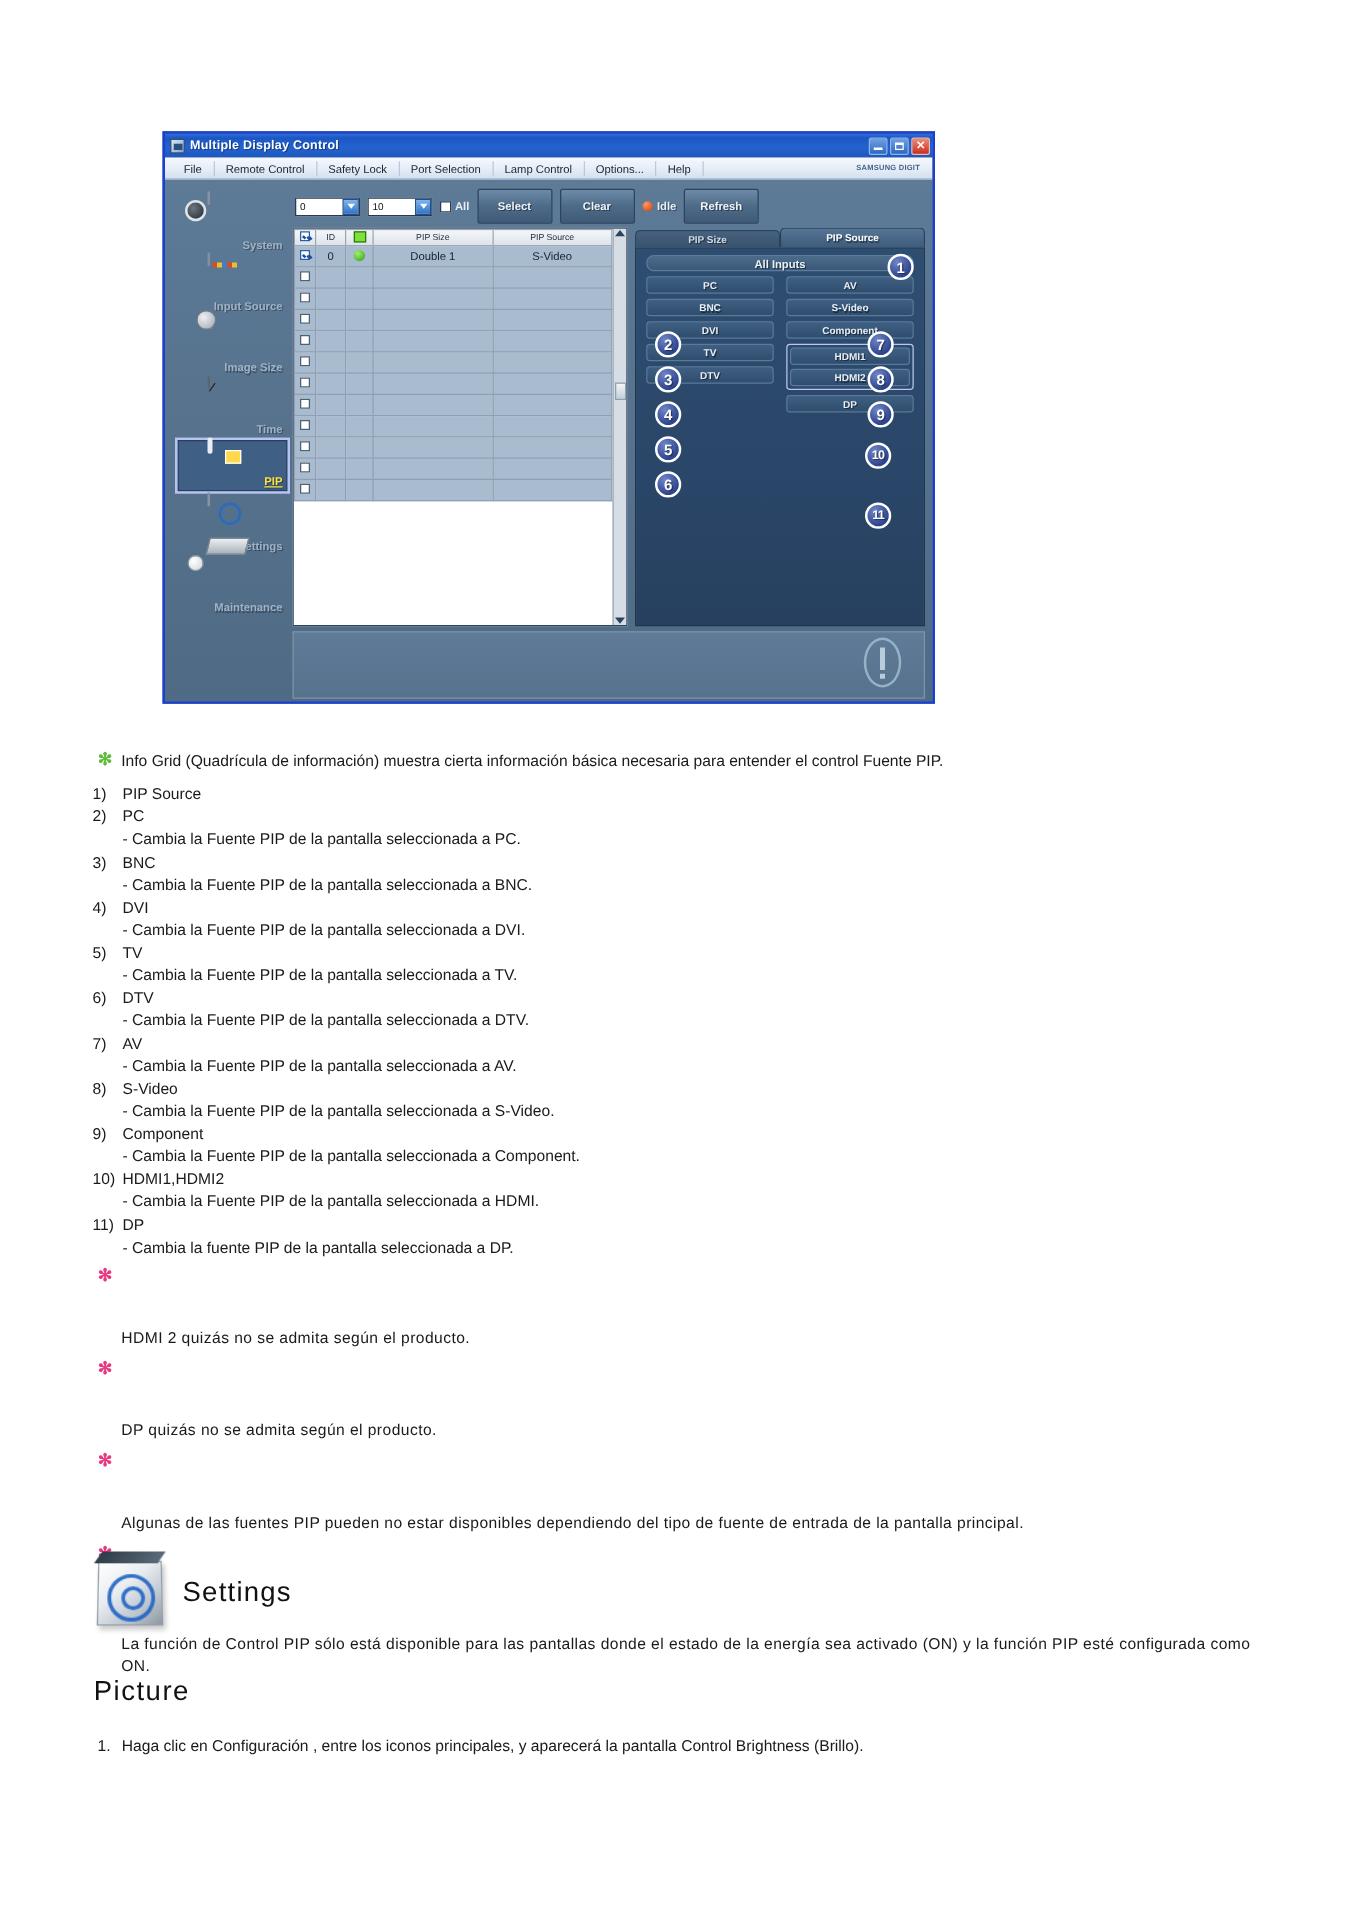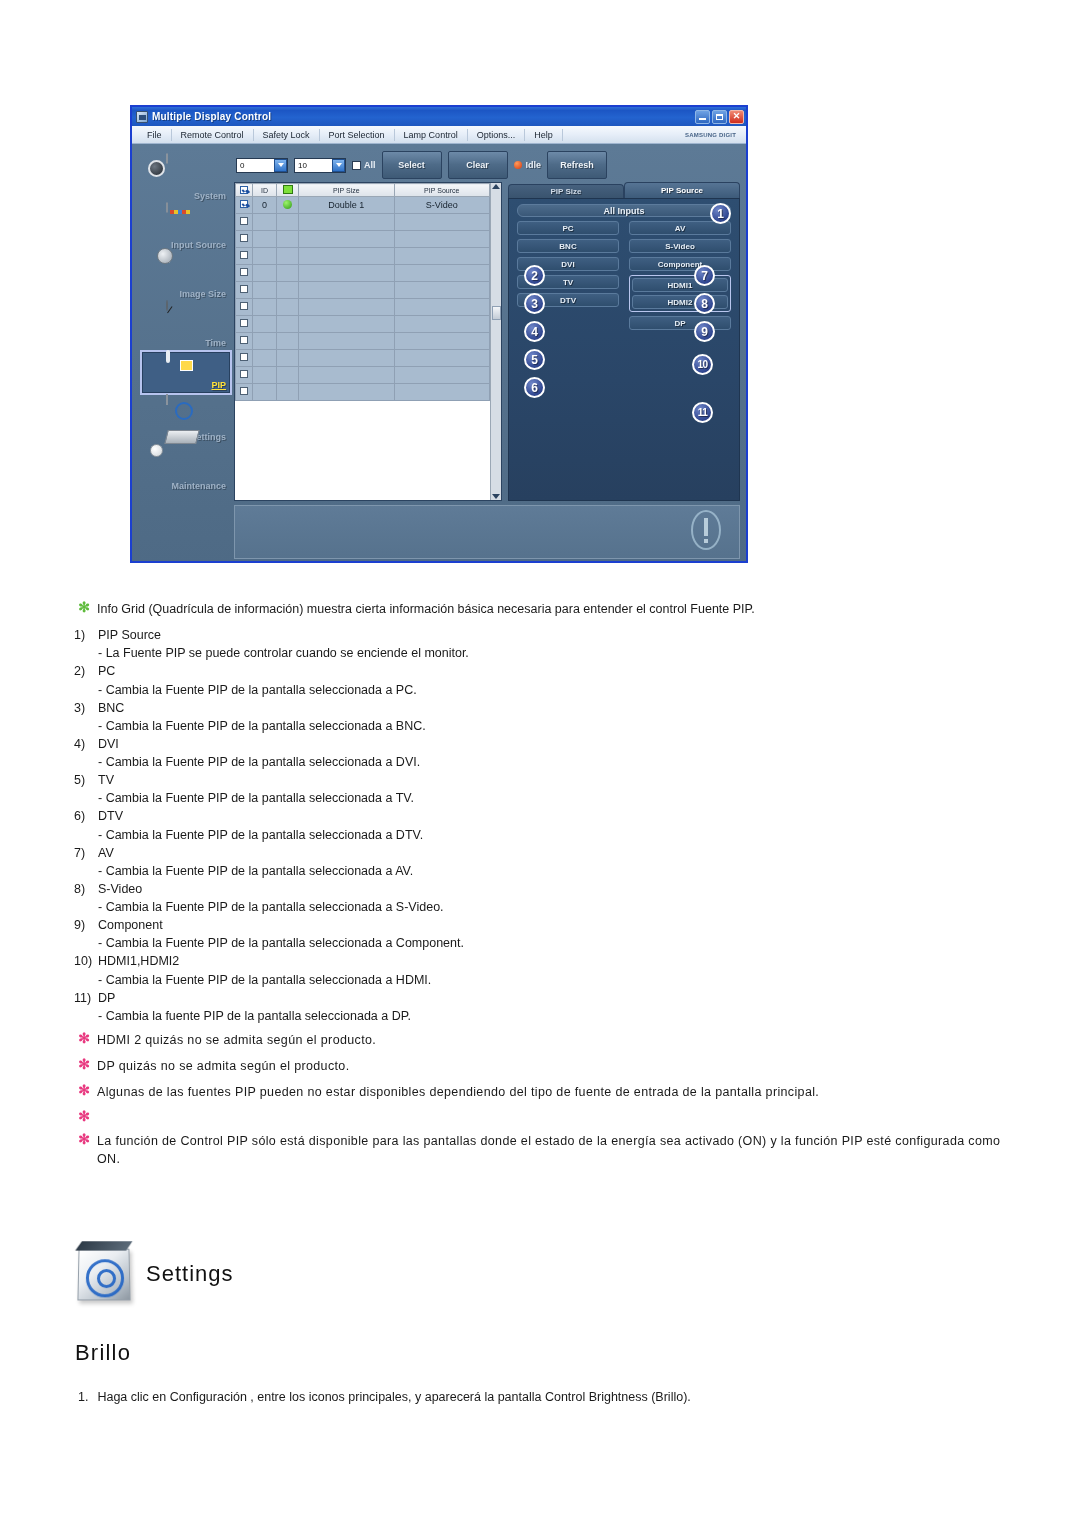--- a/index.html
+++ b/index.html
@@ -299,21 +299,21 @@
   .numline{
     display:flex;align-items:flex-start;margin:0;
     padding-left:74px;padding-right:55px;
   }
   .numline .num{flex:0 0 auto;width:24px;}
   .numline .lbl{flex:1 1 auto;}
   .subline{padding-left:98px;padding-right:55px;margin:0;}
 
   .gap-s{height:6px;}
 
-  .spaced{letter-spacing:.35px;}
+  .spaced{letter-spacing:.35px;margin-top:48px;}
 
   
   .settings-head{
     position:absolute;left:78px;top:1248px;display:flex;align-items:center;gap:16px;
   }
   .cube{
     width:52px;height:52px;position:relative;
     background:linear-gradient(140deg,#ffffff 0%,#e9edf1 40%,#b9c2cb 75%,#8e98a2 100%);
     border:1px solid #96a0aa;
     transform:perspective(120px) rotateX(6deg);
@@ -608,21 +608,20 @@
     <span class="star green">✻</span>
     <span class="txt">Info Grid (Quadrícula de información) muestra cierta información básica necesaria para entender el control Fuente PIP.</span>
   </div>
 
   <div class="gap-s"></div>
 
   <div class="numline">
     <span class="num">1)</span>
     <span class="lbl">PIP Source</span>
   </div>
-  <div class="subline">- La Fuente PIP se puede controlar cuando se enciende el monitor.</div>
 
   <div class="numline">
     <span class="num">2)</span>
     <span class="lbl">PC</span>
   </div>
   <div class="subline">- Cambia la Fuente PIP de la pantalla seleccionada a PC.</div>
 
   <div class="numline">
     <span class="num">3)</span>
     <span class="lbl">BNC</span>
@@ -705,18 +704,18 @@
 
 </div>
 
 <div class="settings-head">
   <span class="cube">
       <span class="cube-top"></span>
     </span>
   <span class="settings-title">Settings</span>
 </div>
 
-<div class="picture-title">Brillo</div>
+<div class="picture-title">Picture</div>
 
 <div class="picture-step">
   <span class="n">1.</span>
   <span>Haga clic en Configuración , entre los iconos principales, y aparecerá la pantalla Control Brightness (Brillo).</span>
 </div>
 
 </body></html>

